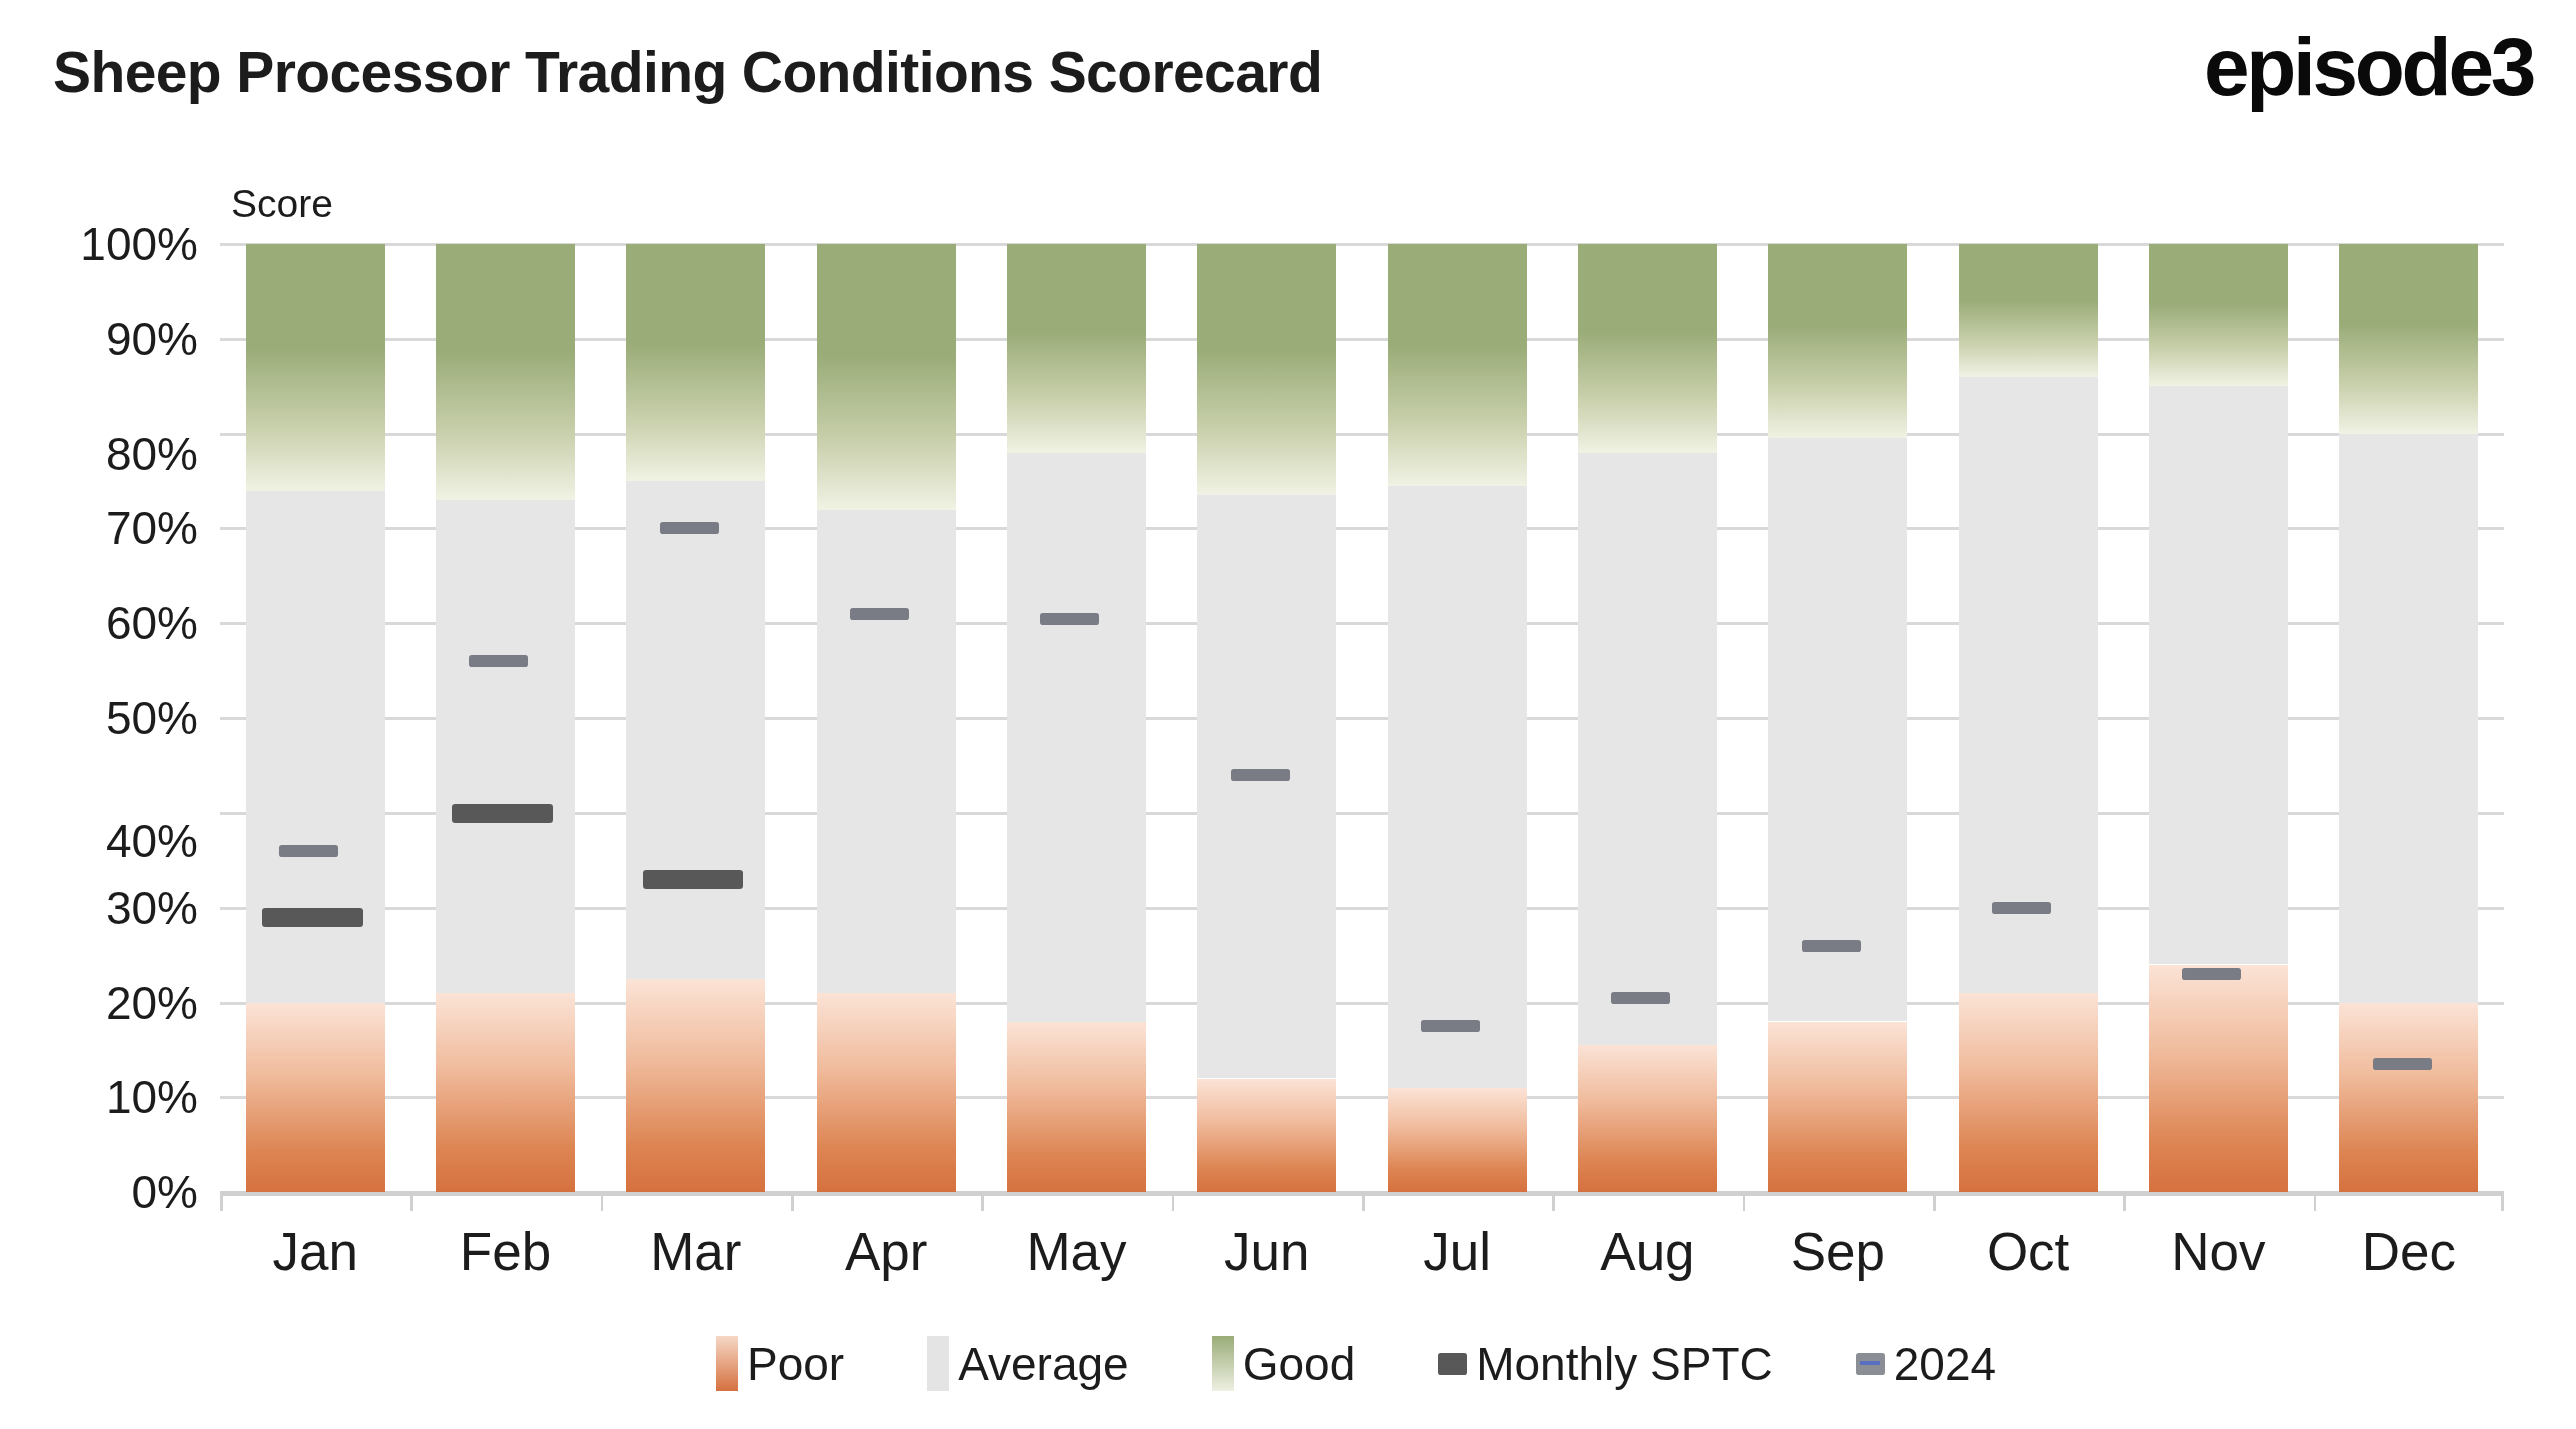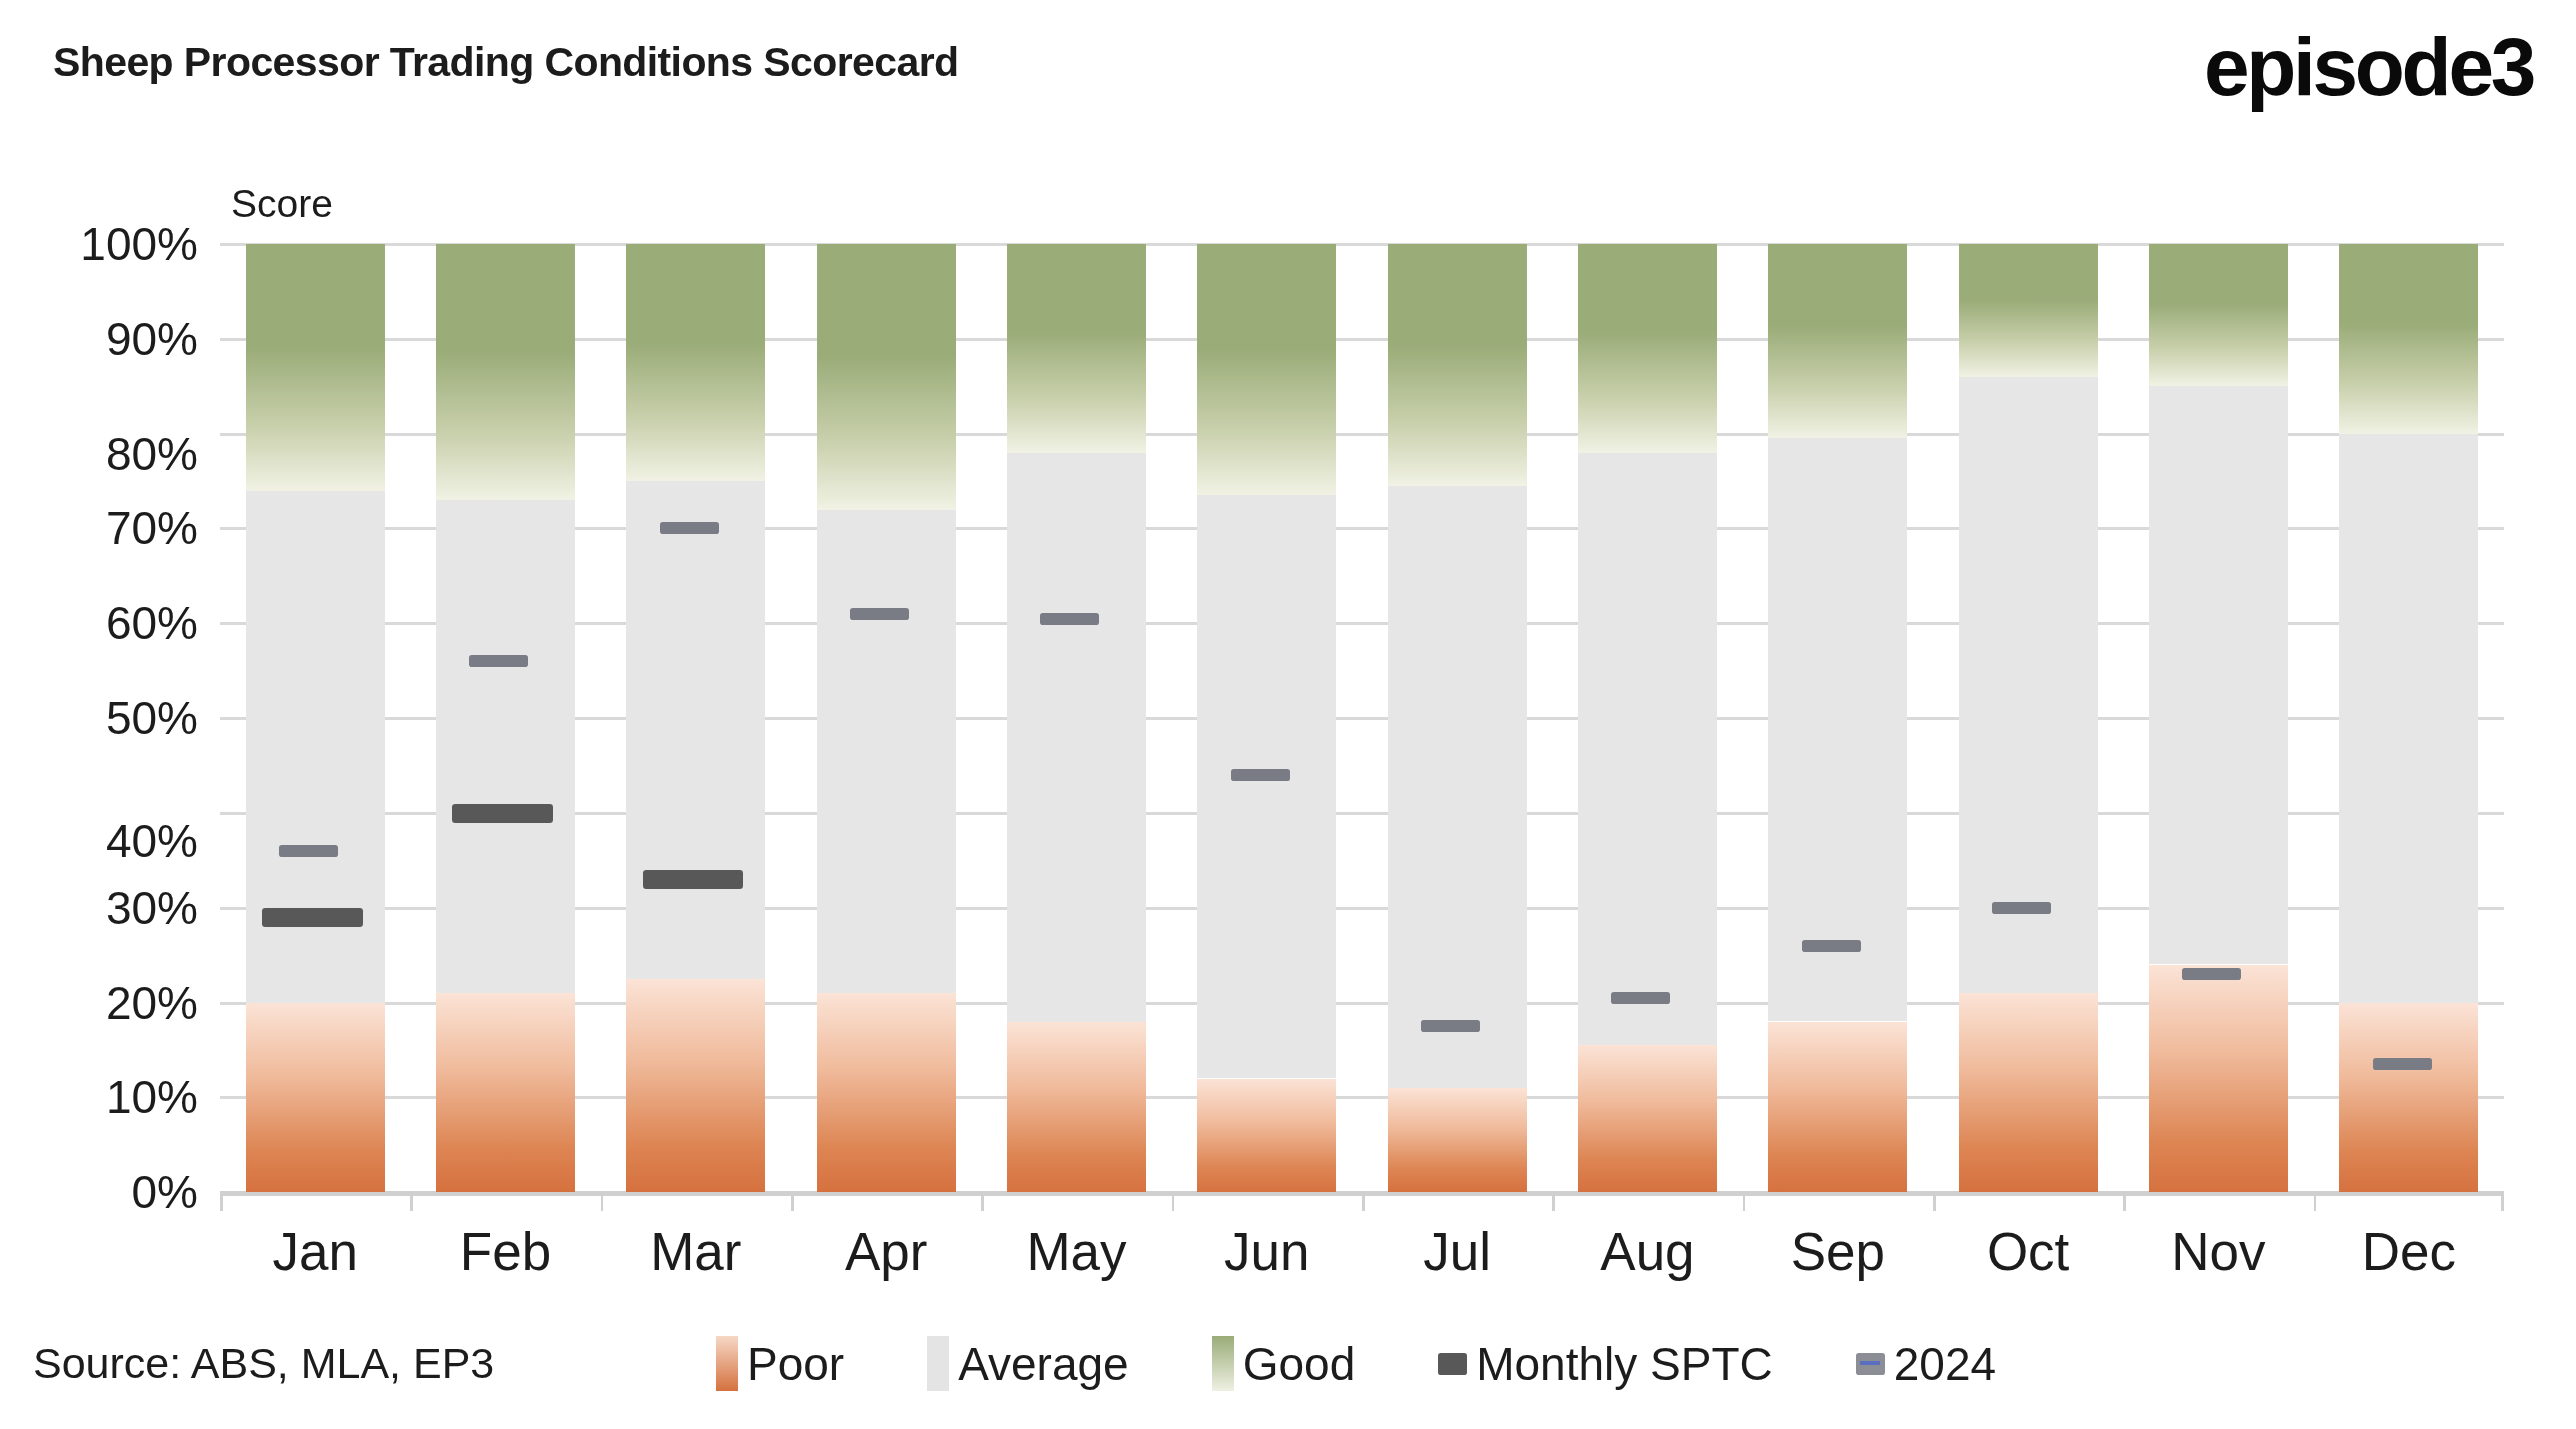--- a/index.html
+++ b/index.html
@@ -7,21 +7,21 @@
     width: 2576px; height: 1429px;
     background: #ffffff;
     font-family: "Liberation Sans", sans-serif;
     overflow: hidden;
   }
   #root { position: relative; width: 2576px; height: 1429px; }
 
   
   .chart-title {
     position: absolute; left: 53px; top: 39px;
-    font-size: 41px; font-weight: 700; color: #1c1c1c;
+    font-size: 57px; font-weight: 700; color: #1c1c1c;
     letter-spacing: -0.6px; white-space: nowrap;
   }
   .brand-logo {
     position: absolute; right: 43px; top: 20px;
     font-size: 82px; font-weight: 800; color: #0a0a0a;
     letter-spacing: -3.3px; white-space: nowrap;
   }
 
   
   .axis-caption {
@@ -281,21 +281,20 @@
       <div class="xlabel">Jun</div>
       <div class="xlabel">Jul</div>
       <div class="xlabel">Aug</div>
       <div class="xlabel">Sep</div>
       <div class="xlabel">Oct</div>
       <div class="xlabel">Nov</div>
       <div class="xlabel">Dec</div>
     </div>
 
   <div id="footer">
-    <div class="source-note">Source: ABS, MLA, EP3</div>
     <div class="legend" id="legend">
         <div class="legend-item">
           <span class="sw sw-poor"></span>
           <span class="legend-label">Poor</span>
         </div>
         <div class="legend-item">
           <span class="sw sw-average"></span>
           <span class="legend-label">Average</span>
         </div>
         <div class="legend-item">

